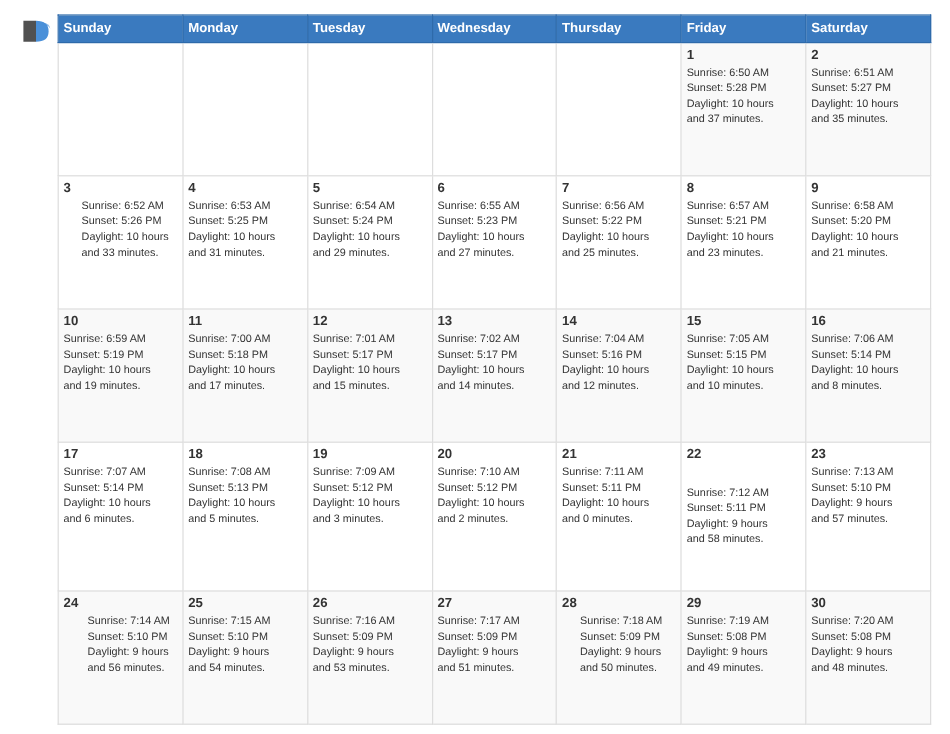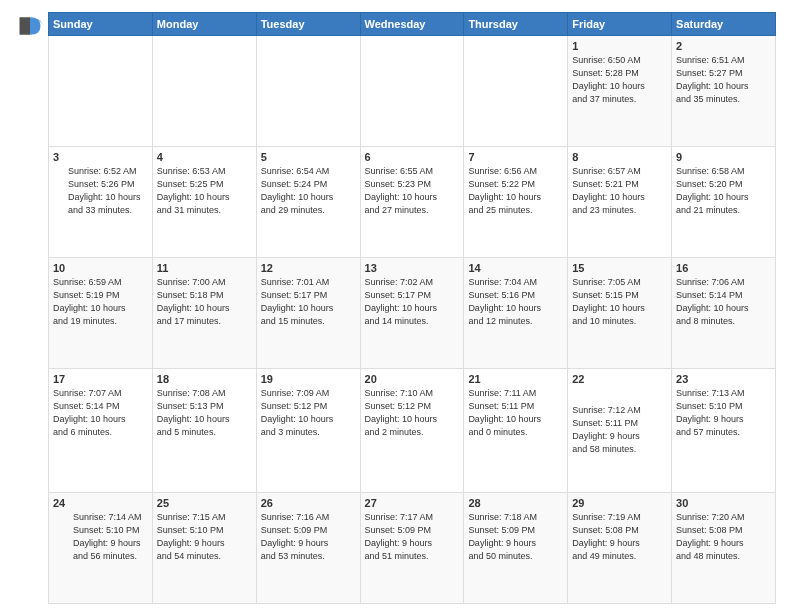--- a/index.html
+++ b/index.html
@@ -342,21 +342,21 @@
             </td>
             <td>
               <span class="day-num">27</span>
               <div class="cell-content" style="white-space: pre-line;">Sunrise: 7:17 AM
 Sunset: 5:09 PM
 Daylight: 9 hours
 and 51 minutes.</div>
             </td>
             <td>
               <span class="day-num">28</span>
-              <div class="cell-content" style="white-space: pre-line;">Sunrise: 7:18 AM
+              <div class="cell-content" style="white-space: pre-line; margin-left: 15px;">Sunrise: 7:18 AM
 Sunset: 5:09 PM
 Daylight: 9 hours
 and 50 minutes.</div>
             </td>
             <td>
               <span class="day-num">29</span>
               <div class="cell-content" style="white-space: pre-line;">Sunrise: 7:19 AM
 Sunset: 5:08 PM
 Daylight: 9 hours
 and 49 minutes.</div>

